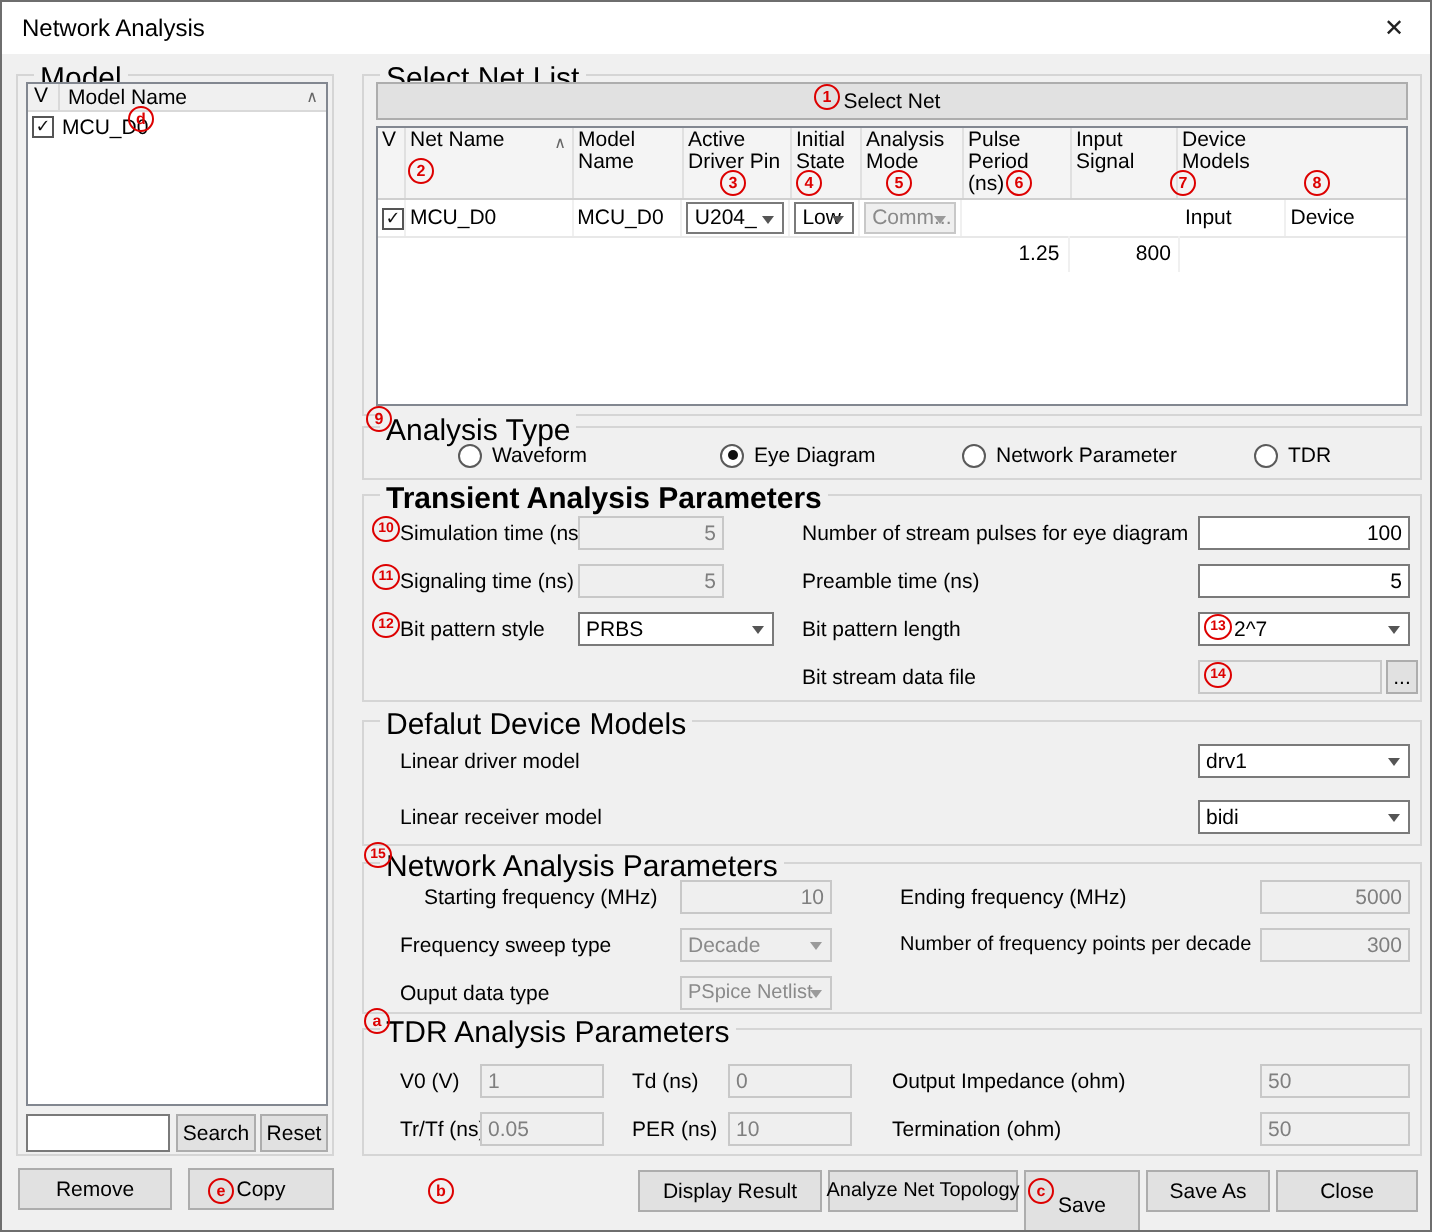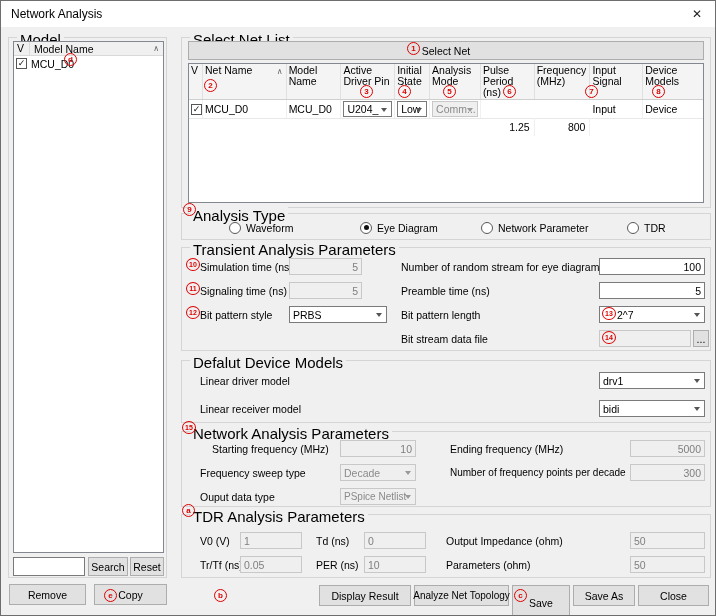--- a/index.html
+++ b/index.html
@@ -66,21 +66,21 @@
   .nt-head .sort { position:absolute; right:3px; top:2px; }
 
   
   #g-analysis { left:180px; top:212px; width:530px; height:27px; }
   #radio-waveform { left:228px; top:220px; }
   #radio-eye { left:359px; top:220px; }
   #radio-network { left:480px; top:220px; }
   #radio-tdr { left:626px; top:220px; }
 
   
-  #g-transient { left:180px; top:246px; width:530px; height:104px; }
+  #g-transient { left:180px; top:246px; width:530px; height:104px;font-weight:bold; }
   #lbl-sim { left:199px; top:260px; }        #in-sim { left:288px; top:257px; width:73px; }
   #lbl-pulses { left:400px; top:260px; }     #in-pulses { left:598px; top:257px; width:106px; }
   #lbl-signal { left:199px; top:284px; }     #in-signal { left:288px; top:281px; width:73px; }
   #lbl-preamble { left:400px; top:284px; }   #in-preamble { left:598px; top:281px; width:106px; }
   #lbl-bitstyle { left:199px; top:308px; }   #combo-prbs { left:288px; top:305px; width:98px; }
   #lbl-bitlen { left:400px; top:308px; }     #combo-bitlen { left:598px; top:305px; width:106px; }
   #lbl-bitfile { left:400px; top:332px; }    #in-bitfile { left:598px; top:329px; width:92px; }
   #btn-browse { left:692px; top:329px; width:16px; height:17px; }
 
   
@@ -150,21 +150,20 @@
 
   <div id="net-table">
     <div class="nt-head">
       <div class="c c0">V</div>
       <div class="c c1"><span>Net Name</span><span class="sort">∧</span></div>
       <div class="c c2">Model Name</div>
       <div class="c c3">Active Driver Pin</div>
       <div class="c c4">Initial State</div>
       <div class="c c5">Analysis Mode</div>
       <div class="c c6">Pulse Period (ns)</div>
-      <div class="c c7">Frequency (MHz)</div>
       <div class="c c8">Input Signal</div>
       <div class="c c9">Device Models</div>
     </div>
     <div class="nt-row">
       <div class="c c0">
           <span class="checkbox">✓</span>
         </div>
       <div class="c c1">MCU_D0</div>
       <div class="c c2">MCU_D0</div>
       <div class="c c3">
@@ -210,21 +209,21 @@
   <label class="radio" id="radio-tdr">
     <span class="rb"></span>
     <span>TDR</span>
   </label>
 
   <div class="group" id="g-transient">
     <span class="legend">Transient Analysis Parameters</span>
   </div>
   <span class="lbl" id="lbl-sim">Simulation time (ns)</span>
   <input class="input dis right" id="in-sim" value="5" style="">
-  <span class="lbl" id="lbl-pulses">Number of random stream for eye diagram</span>
+  <span class="lbl" id="lbl-pulses">Number of stream pulses for eye diagram</span>
   <input class="input right" id="in-pulses" value="100" style="">
   <span class="lbl" id="lbl-signal">Signaling time (ns)</span>
   <input class="input dis right" id="in-signal" value="5" style="">
   <span class="lbl" id="lbl-preamble">Preamble time (ns)</span>
   <input class="input right" id="in-preamble" value="5" style="">
   <span class="lbl" id="lbl-bitstyle">Bit pattern style</span>
   <div class="combo abs" id="combo-prbs">
       <span>PRBS</span>
       <span class="arr"></span>
     </div>
@@ -277,21 +276,21 @@
   <span class="lbl" id="lbl-v0">V0 (V)</span>
   <input class="input dis" id="in-v0" value="1" style="">
   <span class="lbl" id="lbl-td">Td (ns)</span>
   <input class="input dis" id="in-td" value="0" style="">
   <span class="lbl" id="lbl-zout">Output Impedance (ohm)</span>
   <input class="input dis" id="in-zout" value="50" style="">
   <span class="lbl" id="lbl-trtf">Tr/Tf (ns)</span>
   <input class="input dis" id="in-trtf" value="0.05" style="">
   <span class="lbl" id="lbl-per">PER (ns)</span>
   <input class="input dis" id="in-per" value="10" style="">
-  <span class="lbl" id="lbl-term">Parameters (ohm)</span>
+  <span class="lbl" id="lbl-term">Termination (ohm)</span>
   <input class="input dis" id="in-term" value="50" style="">
 
   <button class="btn" id="btn-display">Display Result</button>
   <button class="btn" id="btn-topology">Analyze Net Topology</button>
   <button class="btn" id="btn-save">Save</button>
   <button class="btn" id="btn-saveas">Save As</button>
   <button class="btn" id="btn-close">Close</button>
 
 <div class="ann" style="left: 406px; top: 41px;">1</div>
     <div class="ann" style="left: 203px; top: 78px;">2</div>

